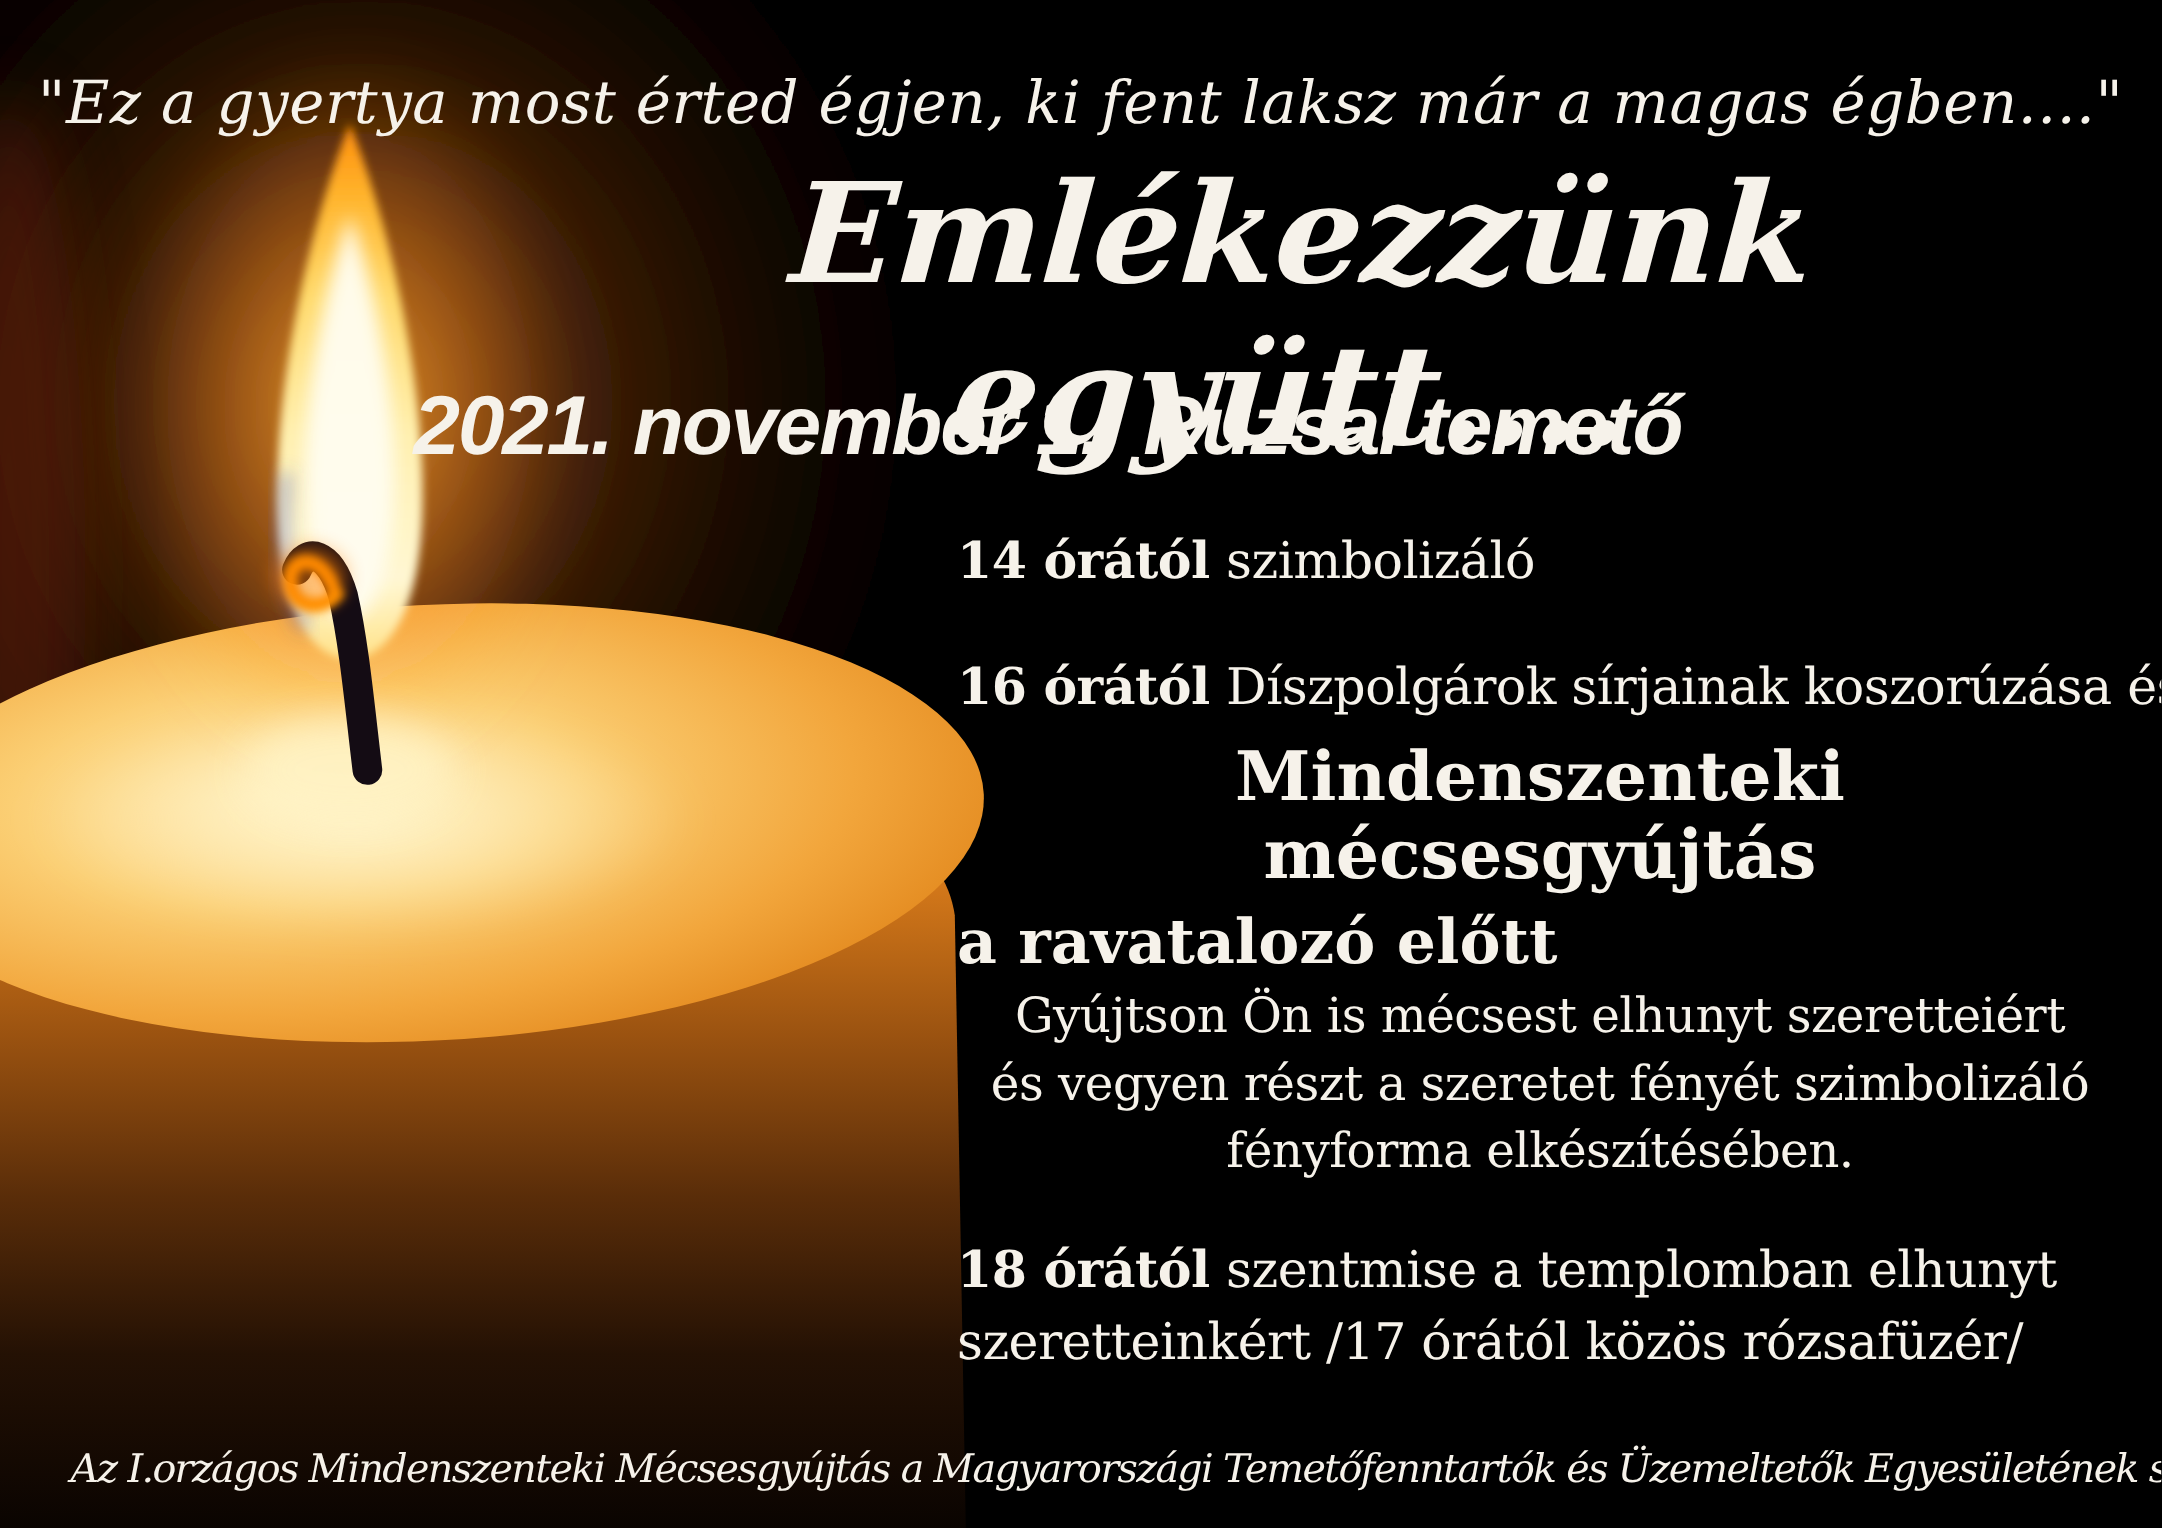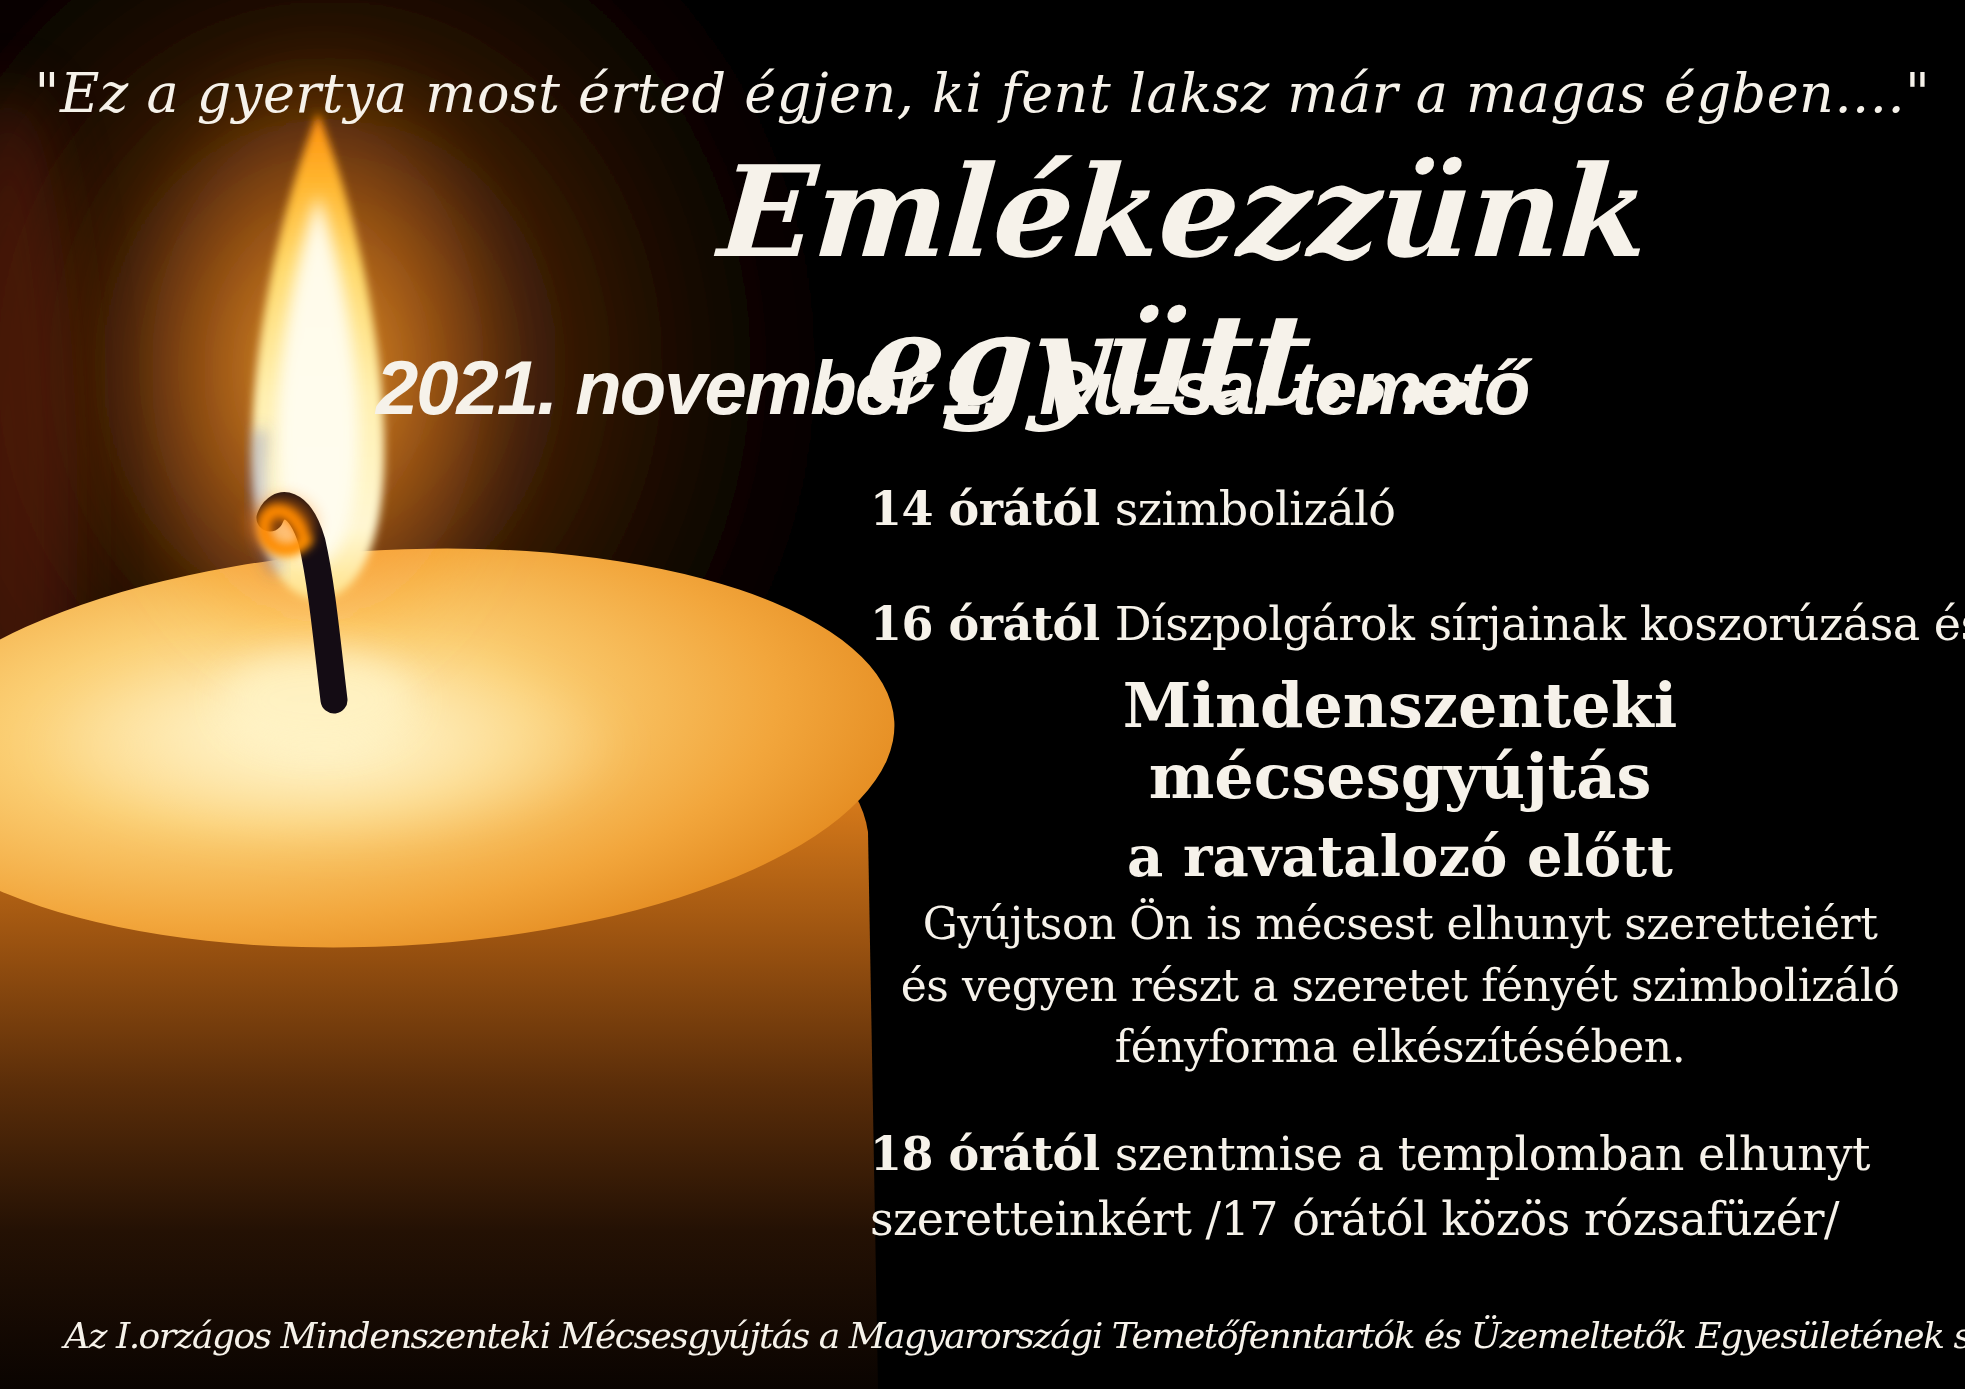--- a/index.html
+++ b/index.html
@@ -75,21 +75,20 @@
   .hl1 {
     margin-top: 16px;
     text-align: center;
     font-weight: bold;
     font-size: 62px;
     letter-spacing: 0;
     line-height: 1.15;
   }
   .hl2 {
     margin-top: 14px;
-    text-align: center;
     font-weight: bold;
     font-size: 56px;
     letter-spacing: 0;
     line-height: 1.1;
   }
   .invite {
     margin-top: 5px;
     text-align: center;
     font-size: 44px;
     letter-spacing: -0.5px;

